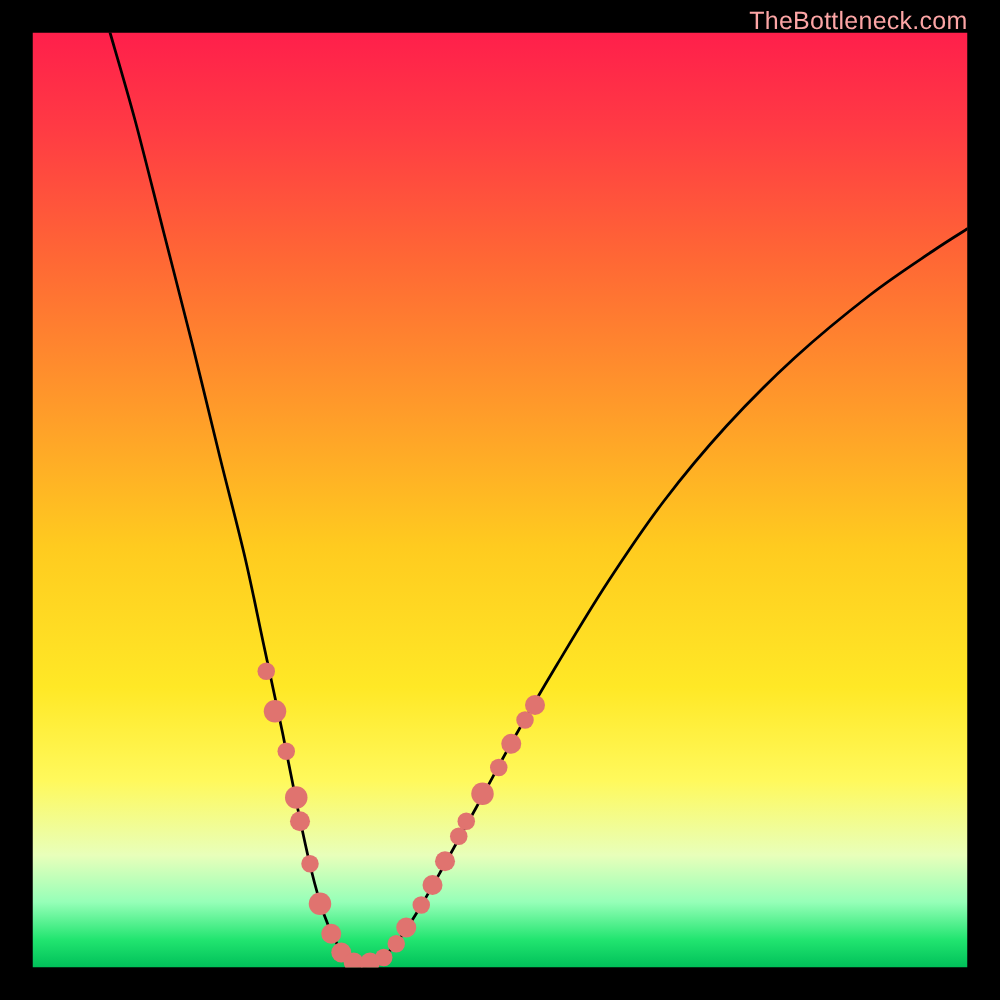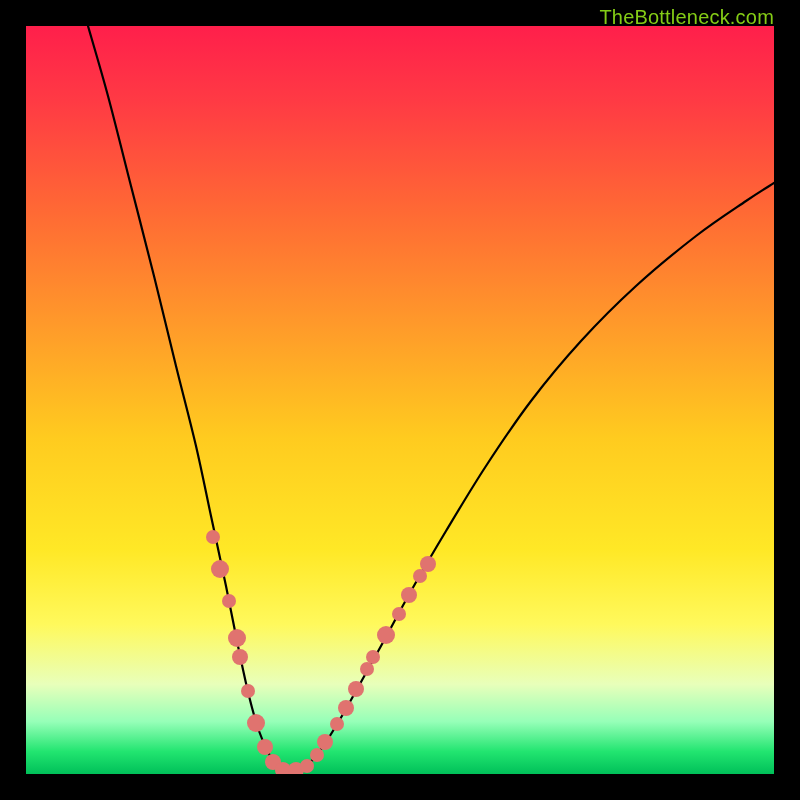--- a/index.html
+++ b/index.html
@@ -1,17 +1,17 @@
 <!DOCTYPE html>
 <html><head>
 <meta charset="utf-8">
 <style>
 html,body{margin:0;padding:0;width:800px;height:800px;background:#000;overflow:hidden}
 .frame{position:absolute;left:26px;top:26px;width:748px;height:748px;}
-.watermark{position:absolute;right:26px;top:6px;color:#84cc16;font:20px Arial,Helvetica,sans-serif;font-weight:500;letter-spacing:.2px}
+.watermark{position:absolute;right:26px;top:6px;color:#fca5a5;font:20px Arial,Helvetica,sans-serif;font-weight:500;letter-spacing:.2px}
 svg{display:block}
 </style>
 </head>
 <body>
 
 <div class="watermark">TheBottleneck.com</div>
 
 <div class="frame">
   <svg id="plot" width="748" height="748" viewBox="0 0 748 748">
     <defs>

